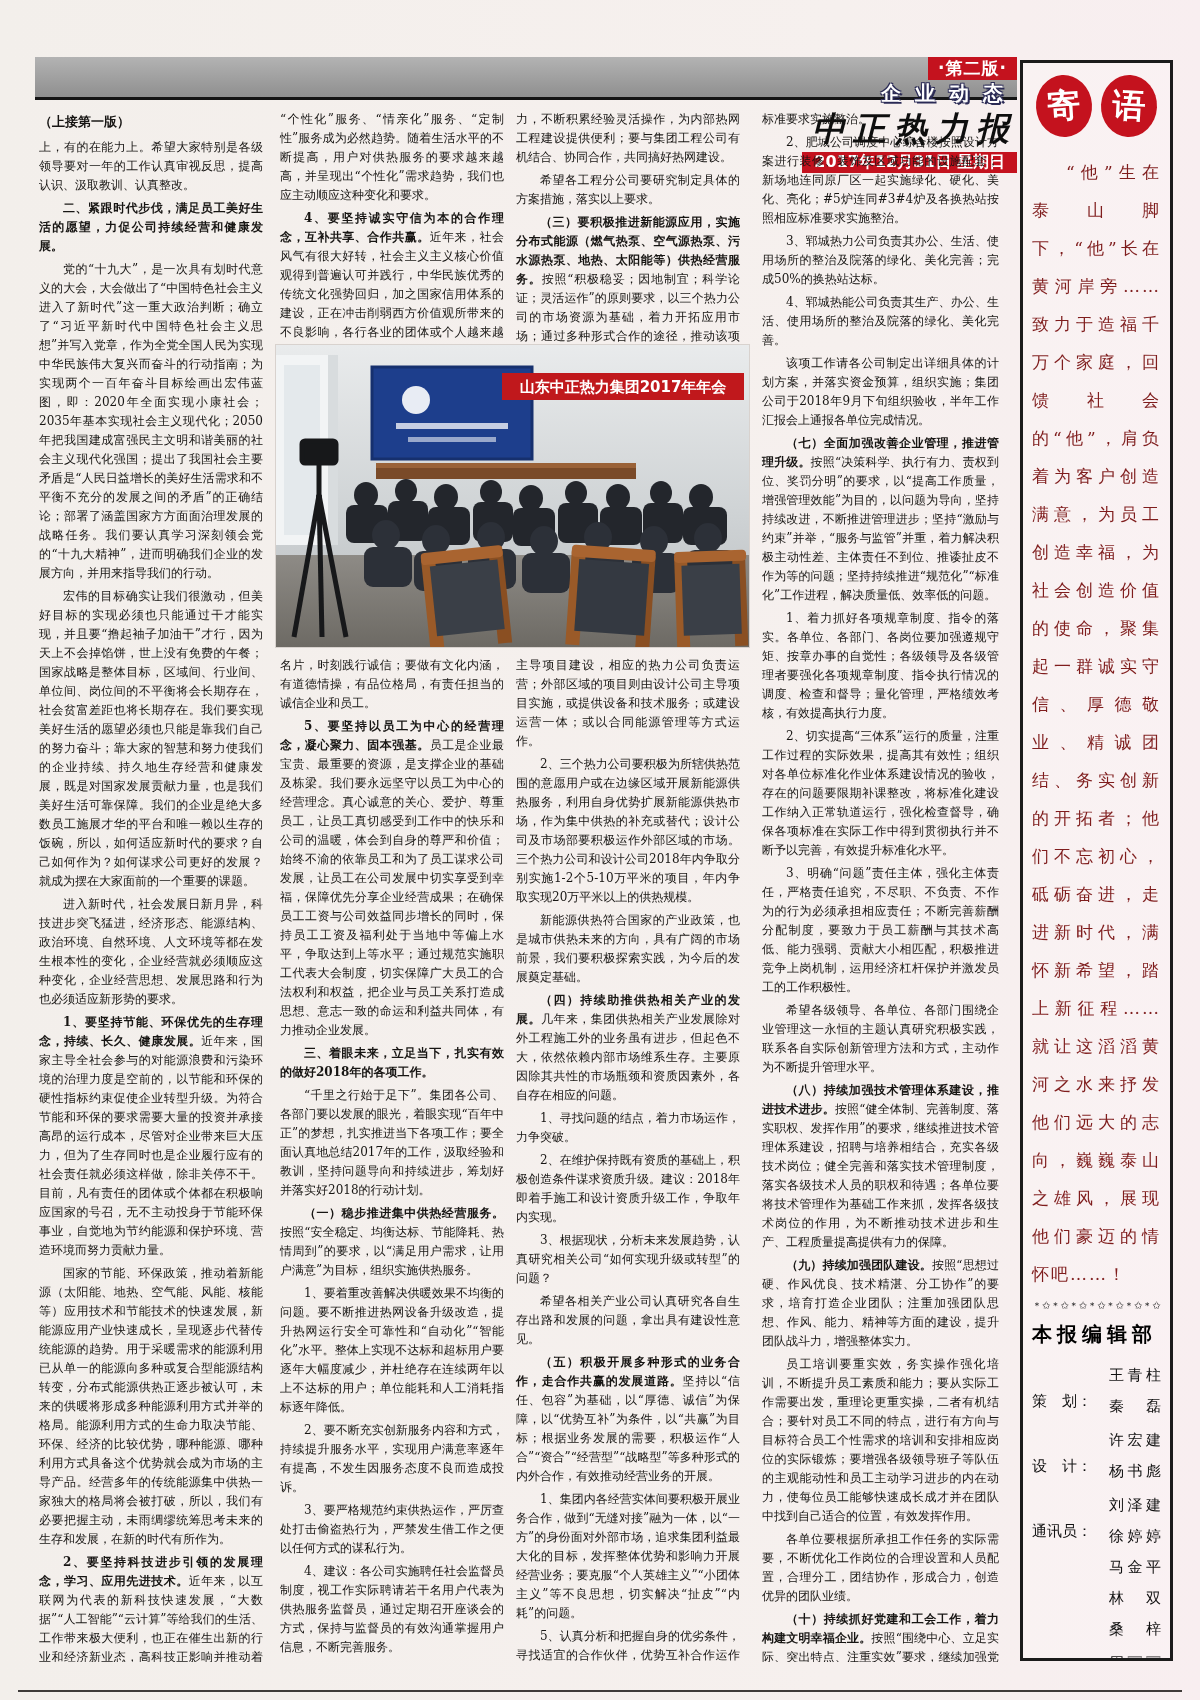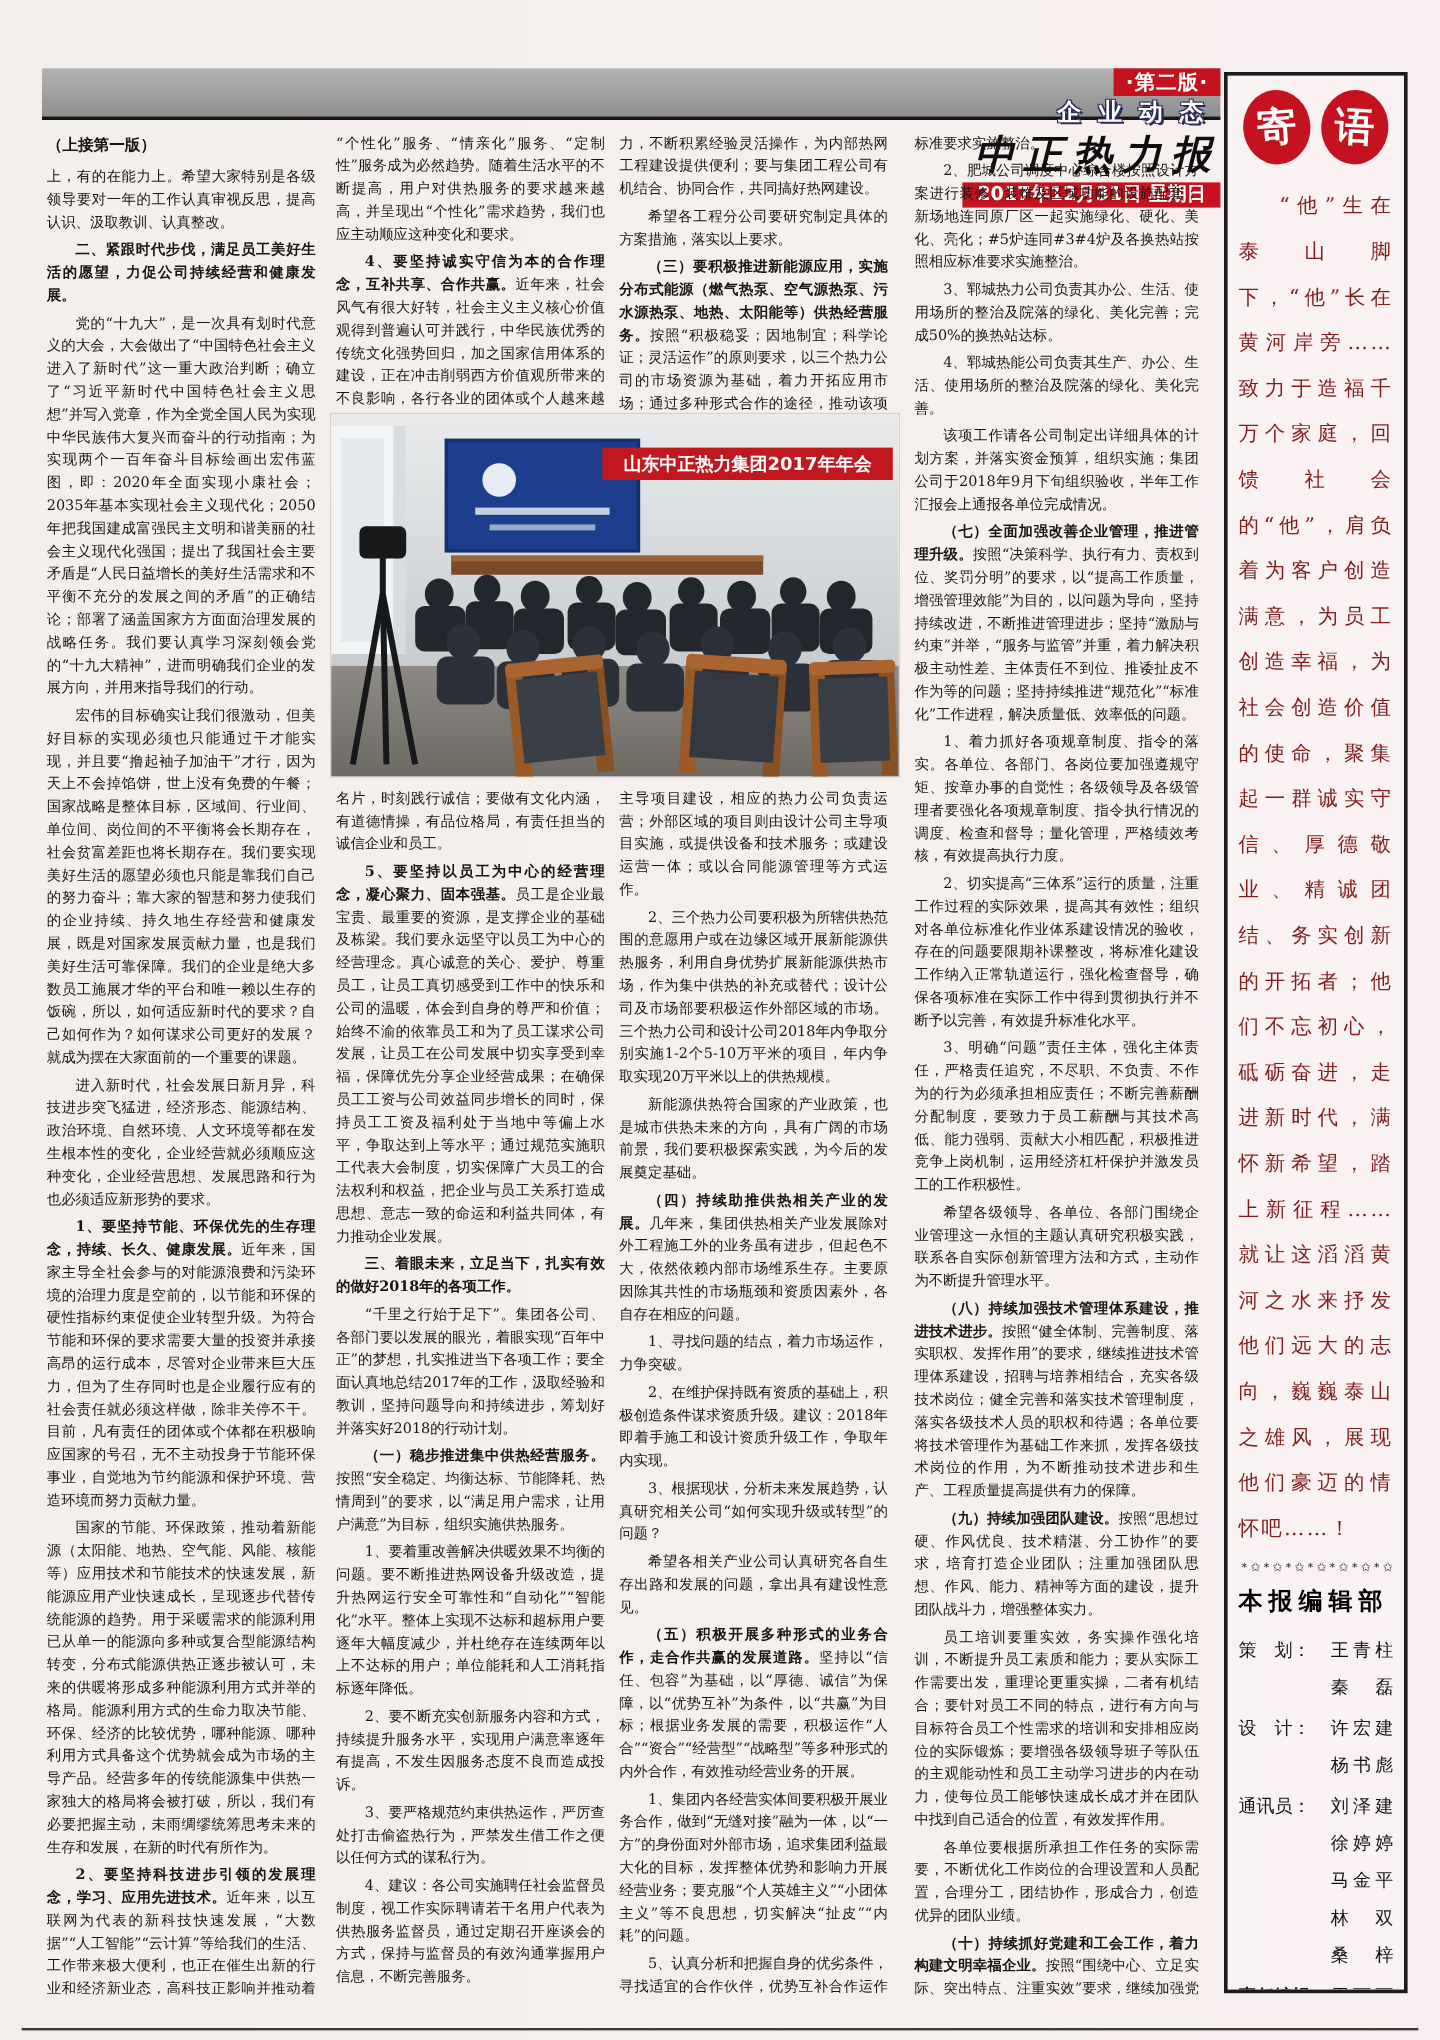--- a/index.html
+++ b/index.html
@@ -26,21 +26,21 @@
   .photo{width:473px;height:302px;margin:3px 0 5px;position:relative;box-shadow:0 0 0 1px #d8d2ce;}
   
   .sidebar{position:absolute;left:1020px;top:60px;width:153px;height:1601px;border:3px solid #1b1b1b;box-sizing:border-box;padding:12px 9px;overflow:hidden;background:rgba(255,252,252,0.25);}
   .badges{display:flex;justify-content:center;gap:9px;}
   .badge{width:56px;height:62px;background:#c4121e;border-radius:50%;color:#fff;font-size:33px;font-weight:bold;display:flex;align-items:center;justify-content:center;font-family:"DejaVu Serif",serif;transform:rotate(-4deg);}
   .badge:last-child{transform:rotate(3deg);}
   .message{margin-top:16px;font-size:17px;line-height:38px;letter-spacing:2px;text-align:justify;text-indent:2em;color:#7f1d1d;font-family:"DejaVu Serif",serif;}
   .divider{text-align:center;font-size:10px;letter-spacing:0;margin:6px 0 4px;color:#222;white-space:nowrap;overflow:hidden;}
   .editorial-title{text-align:left;font-size:20px;font-weight:bold;letter-spacing:5px;margin:8px 0 12px;font-family:"DejaVu Serif",serif;}
   .credit{display:flex;font-size:15px;line-height:31px;font-family:"DejaVu Serif",serif;color:#111;margin-bottom:3px;}
-  .credit .clabel{width:76px;flex-shrink:0;}
+  .credit .clabel{width:76px;flex-shrink:0;margin-top:26px;}
   .credit.bold .clabel{font-weight:700;}
   .credit .cnames{flex:1;display:flex;flex-direction:column;align-items:flex-end;}
   .credit .cname{display:block;width:52px;text-align:justify;text-align-last:justify;}
   .bottom-line{position:absolute;left:18px;right:18px;bottom:8px;border-top:2px solid #3f3b39;}
 </style>
 </head>
 <body>
 
 <div class="page">
 

